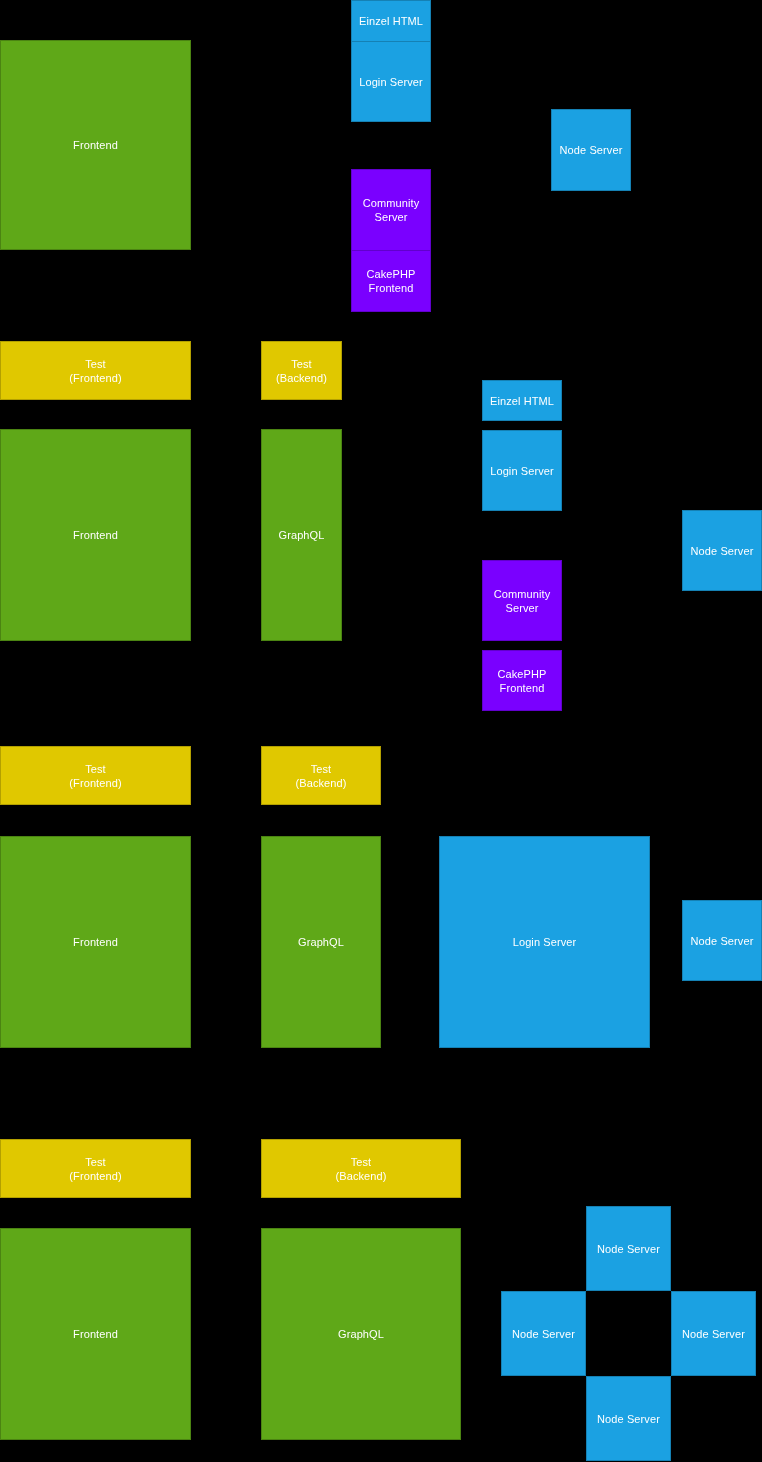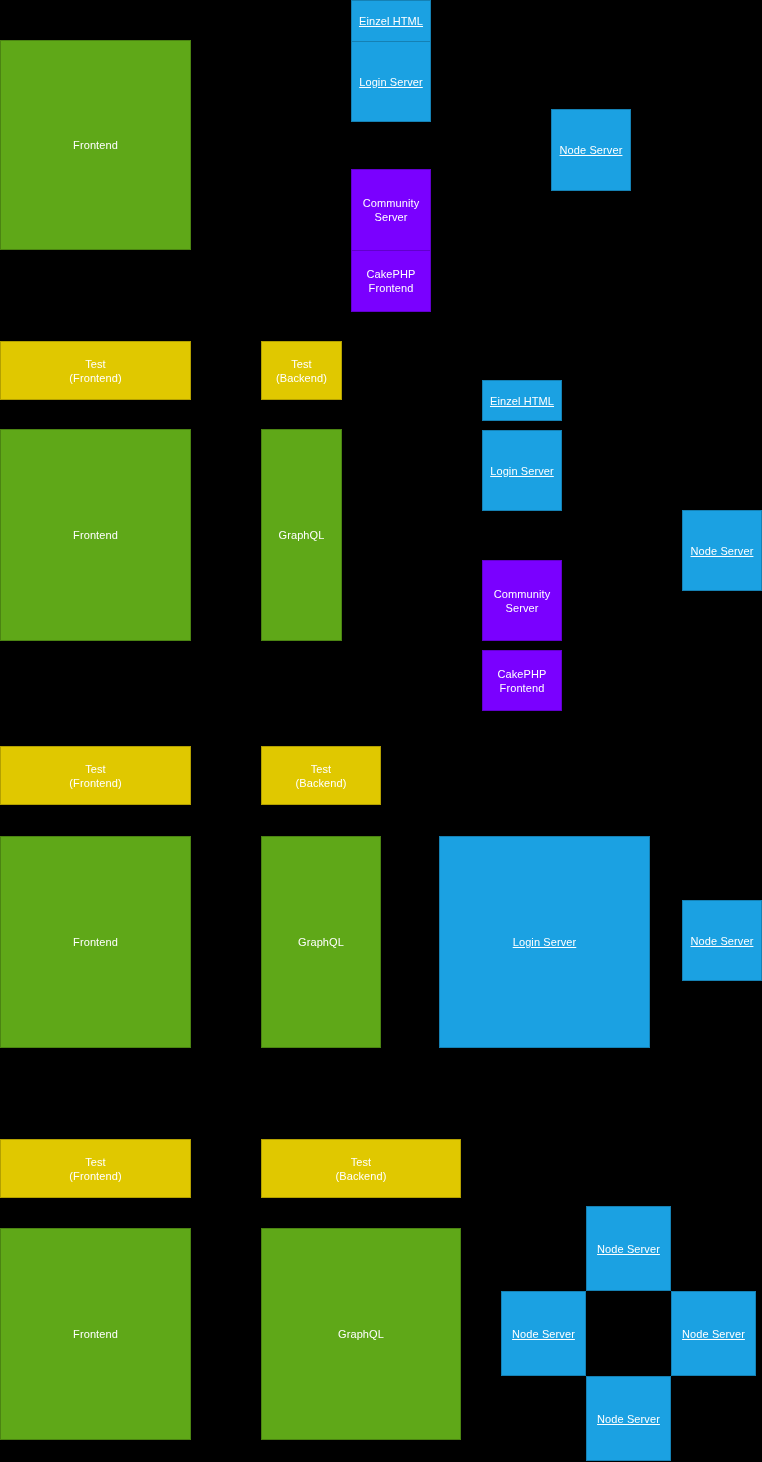--- a/index.html
+++ b/index.html
@@ -30,21 +30,21 @@
     text-align: center;
     color: #ffffff;
     font-size: 11px;
     line-height: 14px;
     letter-spacing: 0.1px;
     overflow: hidden;
     white-space: pre-line;
     padding: 1px;
   }
   .green  { background: #5FA818; border: 1px solid #4b8412; }
-  .blue   { background: #1BA1E2; border: 1px solid #1581b4; text-decoration: underline; }
+  .blue   { background: #1BA1E2; border: 1px solid #1581b4; }
   .purple { background: #7A00FF; border: 1px solid #6100cc; }
   .yellow { background: #E0C800; border: 1px solid #b3a000; text-align: center; }
   .lbl { pointer-events: none; }
 </style>
 </head>
 <body>
 
 <div id="canvas">
     <div style="position: absolute; left: 0px; top: 0px; width: 100%; height: 100%;">
       <div class="node green" style="left: 0px; top: 40px; width: 191px; height: 210px;"><span class="lbl">Frontend</span></div>

